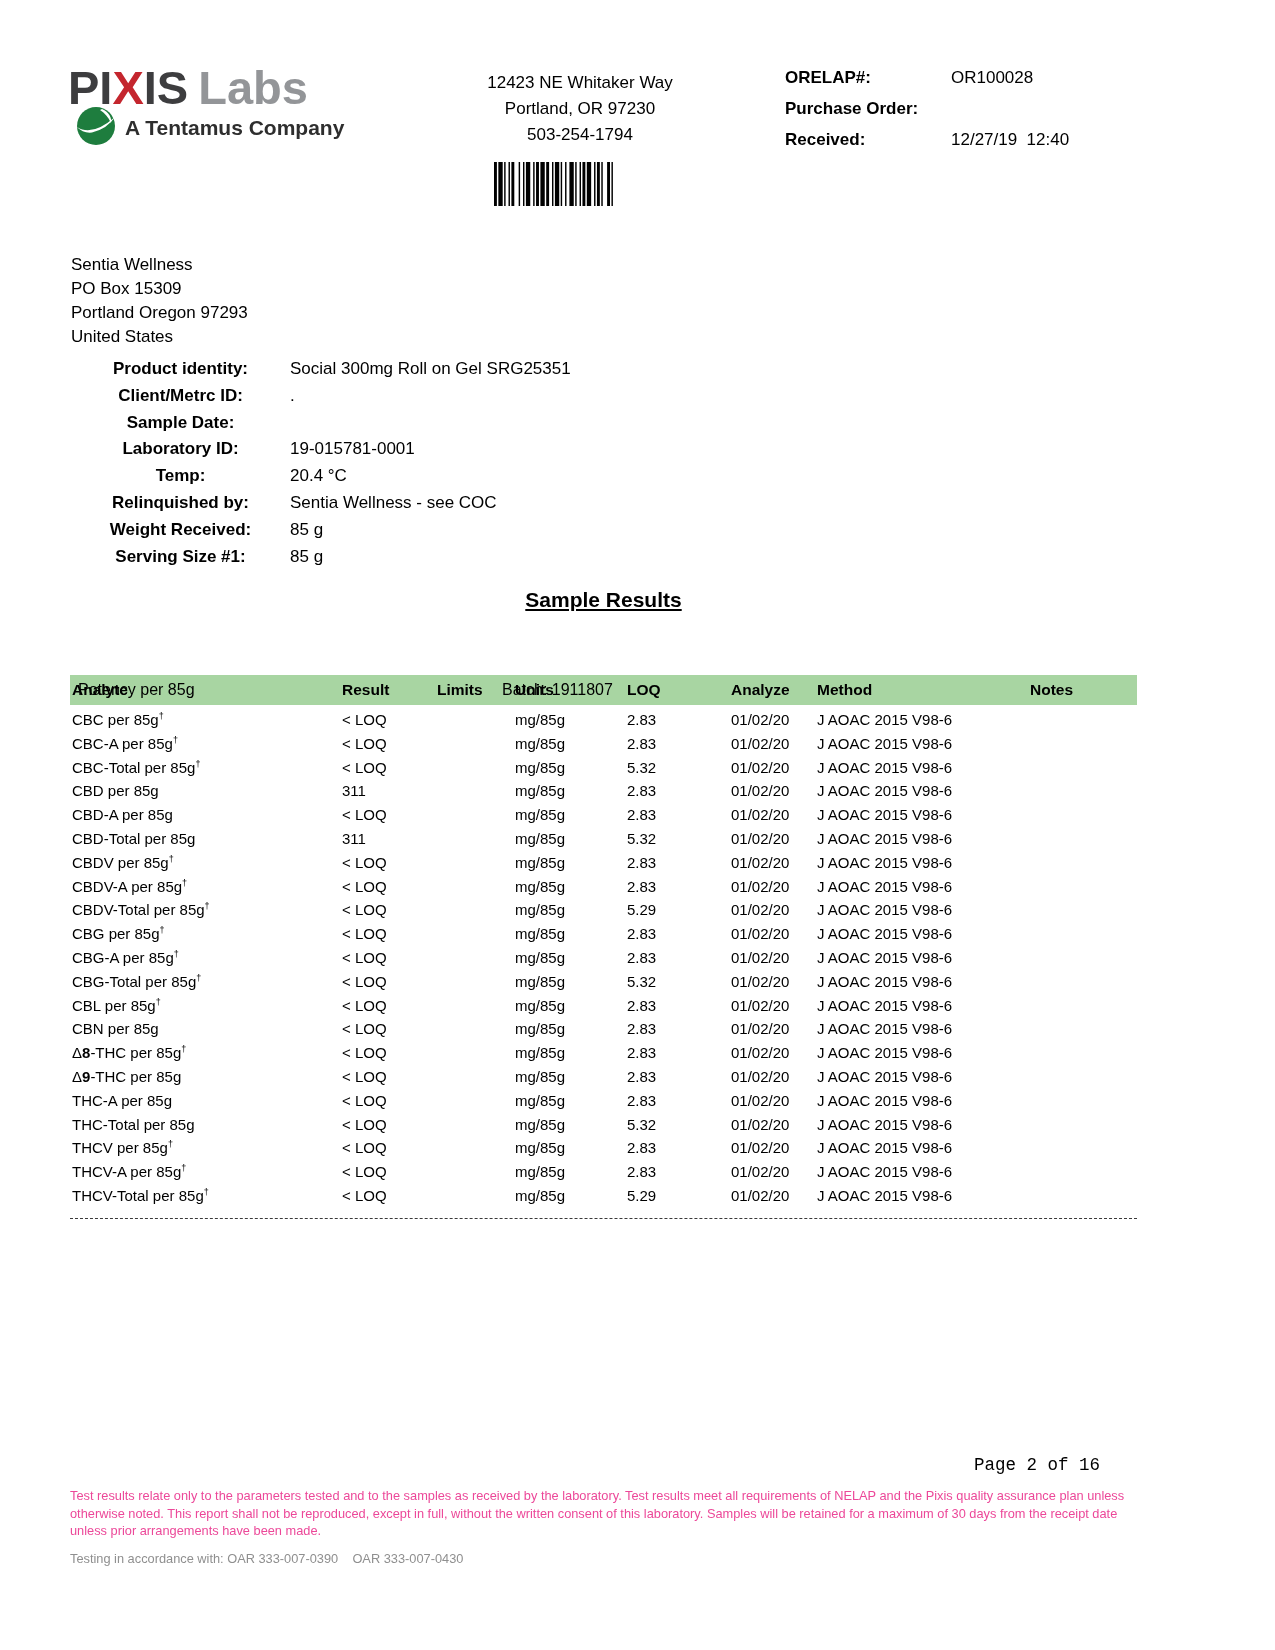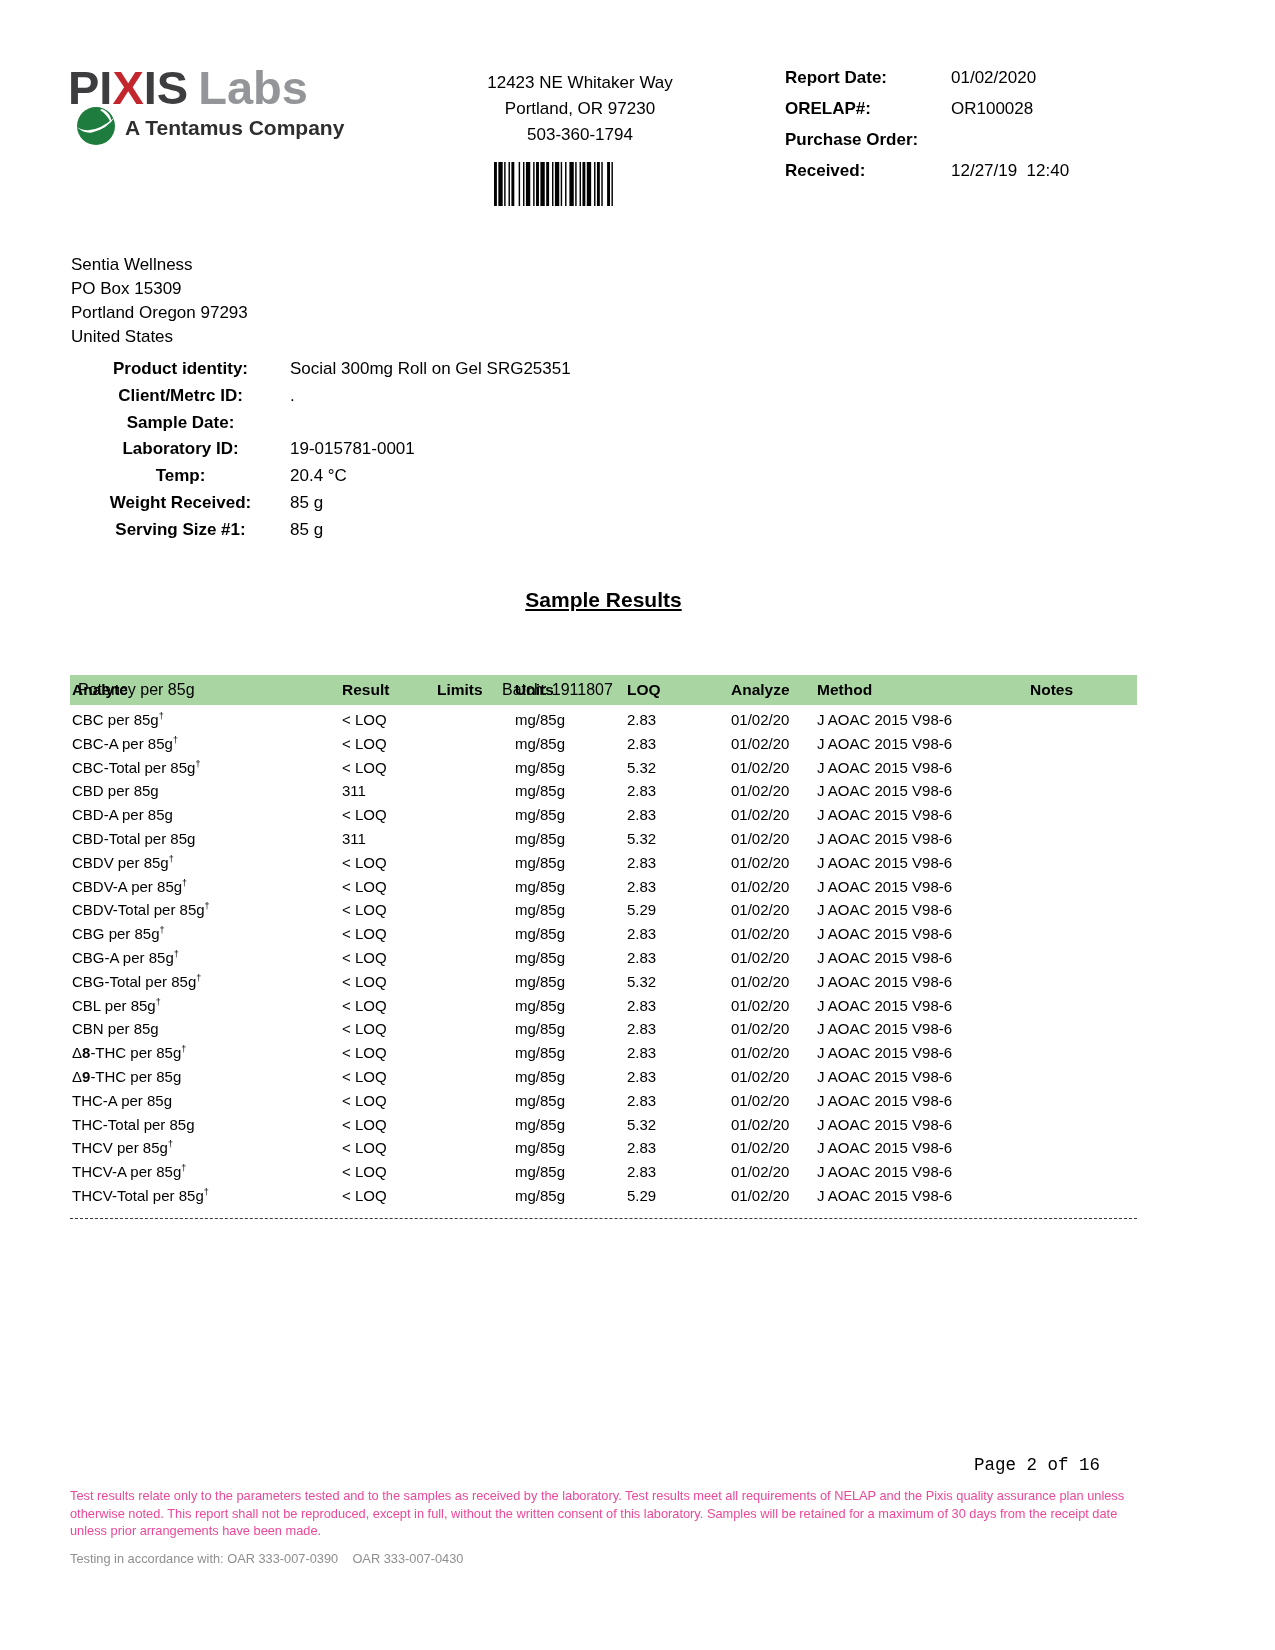--- a/index.html
+++ b/index.html
@@ -63,21 +63,21 @@
         <path d="M1 21 Q 16 31 39 11 Q 31 23 16 26.5 Q 7 27.5 1 21 Z" fill="#ffffff"></path>
         <path d="M26 3 C 33 6 36 12 35 17 C 32 11 29 7 24 4 Z" fill="#ffffff"></path>
       </svg>
     </span>
     <span class="tagline-text">A Tentamus Company</span>
   </div>
 
   <div class="addr">
     <div>12423 NE Whitaker Way</div>
     <div>Portland, OR 97230</div>
-    <div>503-360-1794</div>
+    <div>503-254-1794</div>
   </div>
 
   <div class="barcode">
     <svg id="barcode-svg" height="44" width="122" viewBox="0 0 122 44">
         <rect x="0" y="0" width="2.9" height="44" fill="#000"></rect>
         <rect x="4.35" y="0" width="4.35" height="44" fill="#000"></rect>
         <rect x="10.149999999999999" y="0" width="1.45" height="44" fill="#000"></rect>
         <rect x="14.499999999999998" y="0" width="1.45" height="44" fill="#000"></rect>
         <rect x="17.4" y="0" width="2.9" height="44" fill="#000"></rect>
         <rect x="24.65" y="0" width="1.45" height="44" fill="#000"></rect>
@@ -99,24 +99,20 @@
         <rect x="100.05000000000004" y="0" width="1.45" height="44" fill="#000"></rect>
         <rect x="102.95000000000005" y="0" width="2.9" height="44" fill="#000"></rect>
         <rect x="107.30000000000005" y="0" width="1.45" height="44" fill="#000"></rect>
         <rect x="113.10000000000005" y="0" width="2.9" height="44" fill="#000"></rect>
         <rect x="117.45000000000006" y="0" width="1.45" height="44" fill="#000"></rect>
       </svg>
   </div>
 
   <div class="rinfo" id="report-info">
       <div class="rinfo-row">
-      <span class="rinfo-label">Report Date:</span>
-      <span class="rinfo-value">01/02/2020</span>
-    </div>
-      <div class="rinfo-row">
       <span class="rinfo-label">ORELAP#:</span>
       <span class="rinfo-value">OR100028</span>
     </div>
       <div class="rinfo-row">
       <span class="rinfo-label">Purchase Order:</span>
       <span class="rinfo-value"></span>
     </div>
       <div class="rinfo-row">
       <span class="rinfo-label">Received:</span>
       <span class="rinfo-value">12/27/19  12:40</span>
@@ -142,20 +138,24 @@
       <span class="meta-label">Sample Date:</span>
       <span class="meta-value"></span>
     </div>
       <div class="meta-row">
       <span class="meta-label">Laboratory ID:</span>
       <span class="meta-value">19-015781-0001</span>
     </div>
       <div class="meta-row">
       <span class="meta-label">Temp:</span>
       <span class="meta-value">20.4 °C</span>
+    </div>
+      <div class="meta-row">
+      <span class="meta-label">Relinquished by:</span>
+      <span class="meta-value">Sentia Wellness - see COC</span>
     </div>
       <div class="meta-row">
       <span class="meta-label">Weight Received:</span>
       <span class="meta-value">85 g</span>
     </div>
       <div class="meta-row">
       <span class="meta-label">Serving Size #1:</span>
       <span class="meta-value">85 g</span>
     </div>
     </div>

